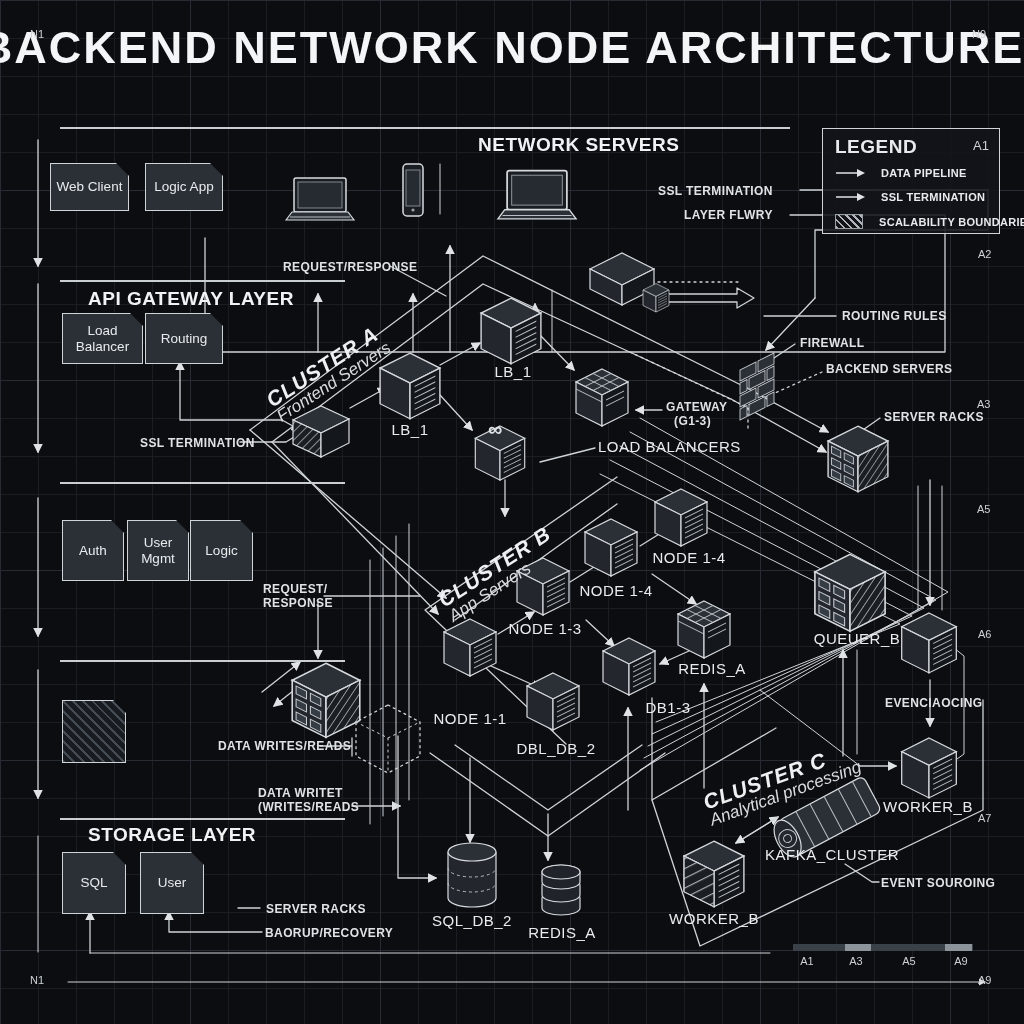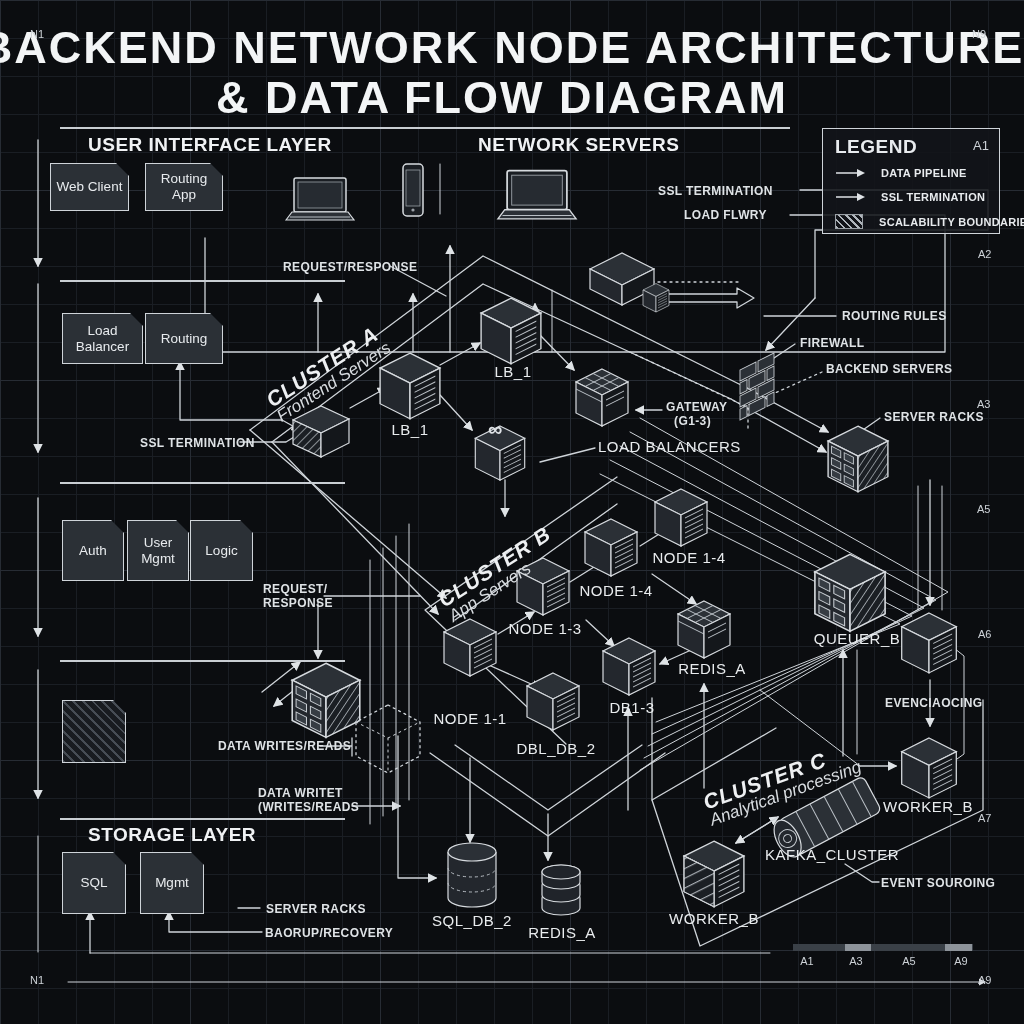--- a/index.html
+++ b/index.html
@@ -347,52 +347,51 @@
       <g class="disc">
           <path d="M-19,26 v10 a19,7 0 0 0 38,0 v-10 a19,7 0 0 0 -38,0"></path>
           <path d="M-19,13 v10 a19,7 0 0 0 38,0 v-10 a19,7 0 0 0 -38,0"></path>
           <path d="M-19,0 v10 a19,7 0 0 0 38,0 v-10 a19,7 0 0 0 -38,0"></path>
           <ellipse cx="0" cy="0" rx="19" ry="7"></ellipse>
         </g>
     </g>
   </svg>
 
   <div class="abs title ctr" style="left:502px;top:22px">BACKEND NETWORK NODE ARCHITECTURE</div>
-  <div class="abs title ctr" style="left:502px;top:72px">&amp; DATA FLOW DIAGRAM</div>
 
   <span class="abs mark" style="left:30px;top:28px">N1</span>
   <span class="abs mark" style="left:972px;top:28px">N9</span>
   <span class="abs mark" style="left:978px;top:248px">A2</span>
   <span class="abs mark" style="left:977px;top:398px">A3</span>
   <span class="abs mark" style="left:977px;top:503px">A5</span>
   <span class="abs mark" style="left:978px;top:628px">A6</span>
   <span class="abs mark" style="left:978px;top:812px">A7</span>
   <span class="abs mark" style="left:978px;top:974px">A9</span>
   <span class="abs mark" style="left:30px;top:974px">N1</span>
 
   <div class="rule" style="left:60px;top:127px;width:730px"></div>
   <div class="rule" style="left:60px;top:280px;width:285px"></div>
   <div class="rule" style="left:60px;top:482px;width:285px"></div>
   <div class="rule" style="left:60px;top:660px;width:285px"></div>
   <div class="rule" style="left:60px;top:818px;width:285px"></div>
 
-  <span class="abs hdr" style="left:88px;top:134px">USER INTERFACE LAYER</span>
+  <span class="abs hdr" style="left:88px;top:288px">API GATEWAY LAYER</span>
   <span class="abs hdr" style="left:88px;top:824px">STORAGE LAYER</span>
   <span class="abs hdr" style="left:478px;top:134px">NETWORK SERVERS</span>
 
   <div class="chip" style="left:50px;top:163px;width:73px;height:42px">Web Client</div>
-  <div class="chip" style="left:145px;top:163px;width:72px;height:42px">Routing App</div>
+  <div class="chip" style="left:145px;top:163px;width:72px;height:42px">Logic App</div>
   <div class="chip" style="left:62px;top:313px;width:75px;height:45px">Load Balancer</div>
   <div class="chip" style="left:145px;top:313px;width:72px;height:45px">Routing</div>
   <div class="chip" style="left:62px;top:520px;width:56px;height:55px">Auth</div>
   <div class="chip" style="left:127px;top:520px;width:56px;height:55px">User Mgmt</div>
   <div class="chip" style="left:190px;top:520px;width:57px;height:55px">Logic</div>
   <div class="chip chip-hatch" style="left:62px;top:700px;width:58px;height:57px"></div>
   <div class="chip" style="left:62px;top:852px;width:58px;height:56px">SQL</div>
-  <div class="chip" style="left:140px;top:852px;width:58px;height:56px">Mgmt</div>
+  <div class="chip" style="left:140px;top:852px;width:58px;height:56px">User</div>
 
   <div class="legend">
     <span class="lt">LEGEND</span>
     <span class="lc">A1</span>
     <div class="lrow" style="top:38px">
       <svg width="30" height="10">
           <line x1="1" y1="5" x2="22" y2="5" stroke="#dfe3e6" stroke-width="1.5"></line>
           <path d="M22,1 L30,5 L22,9 z" fill="#dfe3e6"></path>
         </svg>
       <span class="tx">DATA PIPELINE</span>
@@ -418,21 +417,21 @@
     <div class="cn">CLUSTER B</div>
     <div class="cs">App Servers</div>
   </div>
   <div class="clu" style="left:700px;top:792px;transform:rotate(-20deg)">
     <div class="cn">CLUSTER C</div>
     <div class="cs">Analytical processing</div>
   </div>
 
   <span class="abs lbl" style="left:283px;top:260px">REQUEST/RESPONSE</span>
   <span class="abs lbl" style="left:658px;top:184px">SSL TERMINATION</span>
-  <span class="abs lbl" style="left:684px;top:208px">LOAD FLWRY</span>
+  <span class="abs lbl" style="left:684px;top:208px">LAYER FLWRY</span>
   <span class="abs lbl" style="left:842px;top:309px">ROUTING RULES</span>
   <span class="abs lbl" style="left:800px;top:336px">FIREWALL</span>
   <span class="abs lbl" style="left:826px;top:362px">BACKEND SERVERS</span>
   <span class="abs lbl" style="left:884px;top:410px">SERVER RACKS</span>
   <span class="abs lbl" style="left:140px;top:436px">SSL TERMINATION</span>
   <span class="abs lbl" style="left:263px;top:582px">REQUEST/</span>
   <span class="abs lbl" style="left:263px;top:596px">RESPONSE</span>
   <span class="abs lbl" style="left:666px;top:400px">GATEWAY</span>
   <span class="abs lbl" style="left:674px;top:414px">(G1-3)</span>
   <span class="abs nlbl" style="left:598px;top:438px">LOAD BALANCERS</span>
@@ -444,21 +443,21 @@
   <span class="abs lbl" style="left:885px;top:696px">EVENCIAOCING</span>
   <span class="abs lbl" style="left:881px;top:876px">EVENT SOUROING</span>
 
   <span class="abs nlbl ctr" style="left:410px;top:421px">LB_1</span>
   <span class="abs nlbl ctr" style="left:513px;top:363px">LB_1</span>
   <span class="abs nlbl ctr" style="left:470px;top:710px">NODE 1-1</span>
   <span class="abs nlbl ctr" style="left:545px;top:620px">NODE 1-3</span>
   <span class="abs nlbl ctr" style="left:616px;top:582px">NODE 1-4</span>
   <span class="abs nlbl ctr" style="left:689px;top:549px">NODE 1-4</span>
   <span class="abs nlbl ctr" style="left:712px;top:660px">REDIS_A</span>
-  <span class="abs nlbl ctr" style="left:632px;top:699px">DB1-3</span>
+  <span class="abs nlbl ctr" style="left:668px;top:699px">DB1-3</span>
   <span class="abs nlbl ctr" style="left:556px;top:740px">DBL_DB_2</span>
   <span class="abs nlbl ctr" style="left:857px;top:630px">QUEUER_B</span>
   <span class="abs nlbl ctr" style="left:928px;top:798px">WORKER_B</span>
   <span class="abs nlbl ctr" style="left:714px;top:910px">WORKER_B</span>
   <span class="abs nlbl ctr" style="left:832px;top:846px">KAFKA_CLUSTER</span>
   <span class="abs nlbl ctr" style="left:472px;top:912px">SQL_DB_2</span>
   <span class="abs nlbl ctr" style="left:562px;top:924px">REDIS_A</span>
 
   <div class="bar" style="left:793px;top:944px;width:180px;height:7px"></div>
   <div class="barseg" style="left:845px;top:944px;width:26px;height:7px"></div>

